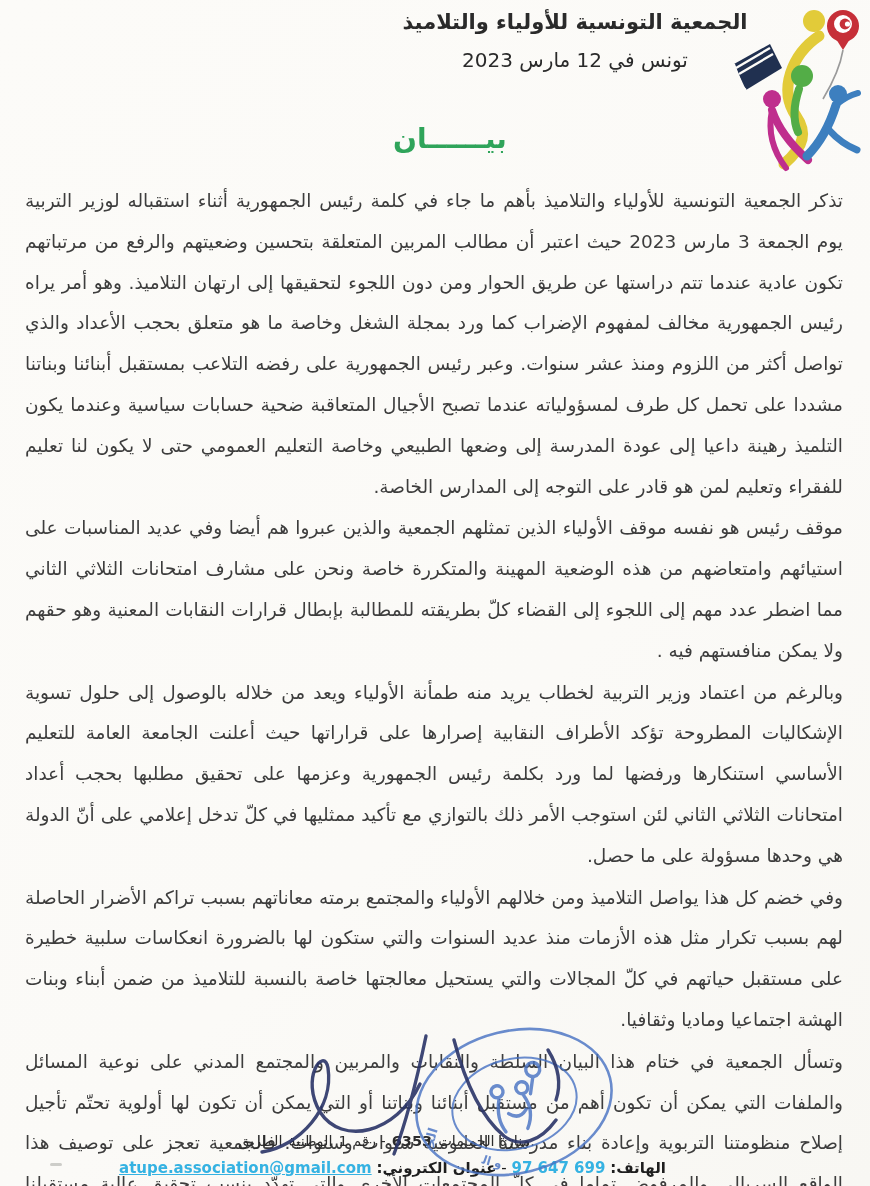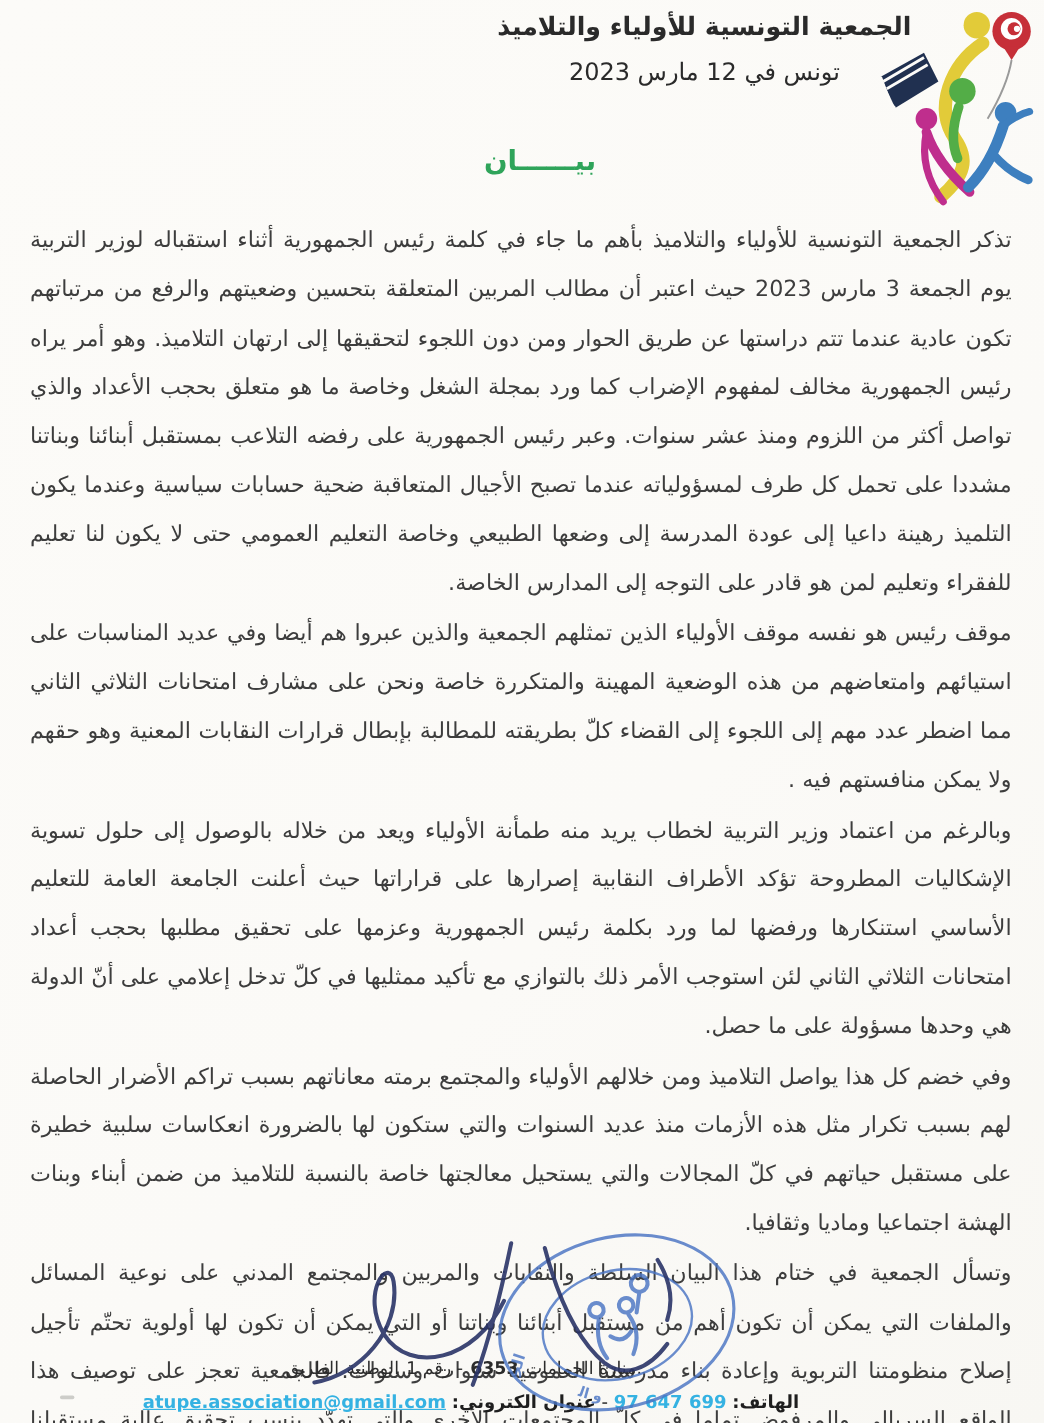--- a/index.html
+++ b/index.html
@@ -3,26 +3,26 @@
 <meta charset="utf-8">
 <style>
   html,body{margin:0;padding:0;}
   body{background:#9a9a9a;font-family:"DejaVu Sans",sans-serif;}
   .page{
     position:relative;width:870px;height:1186px;margin:0 auto;
     background:linear-gradient(135deg,#fcfbf8 0%,#fbfaf7 60%,#f8f7f3 100%);
     overflow:hidden;direction:rtl;
   }
   
-  .header-block{position:absolute;top:10px;left:372px;width:430px;text-align:center;color:#262626;}
+  .header-block{position:absolute;top:10px;left:360px;width:430px;text-align:center;color:#262626;}
   .org-name{font-size:21px;font-weight:bold;white-space:nowrap;color:#2a2a2a;}
   .date-line{font-size:20px;font-weight:normal;margin-top:14px;color:#2a2a2a;}
   .statement-title{
     position:absolute;top:122px;left:340px;width:220px;text-align:center;
-    font-size:23px;font-weight:bold;color:#2fa45a;letter-spacing:1px;
+    font-size:28px;font-weight:bold;color:#2fa45a;letter-spacing:1px;
   }
   
   .logo-wrap{position:absolute;top:2px;left:722px;width:146px;height:176px;}
   
   .doc-body{
     position:absolute;top:180px;right:26px;left:24px;
     font-size:18.5px;line-height:40.8px;color:#3d3d3d;
     text-align:justify;direction:rtl;
   }
   .doc-body p{margin:1px;}

